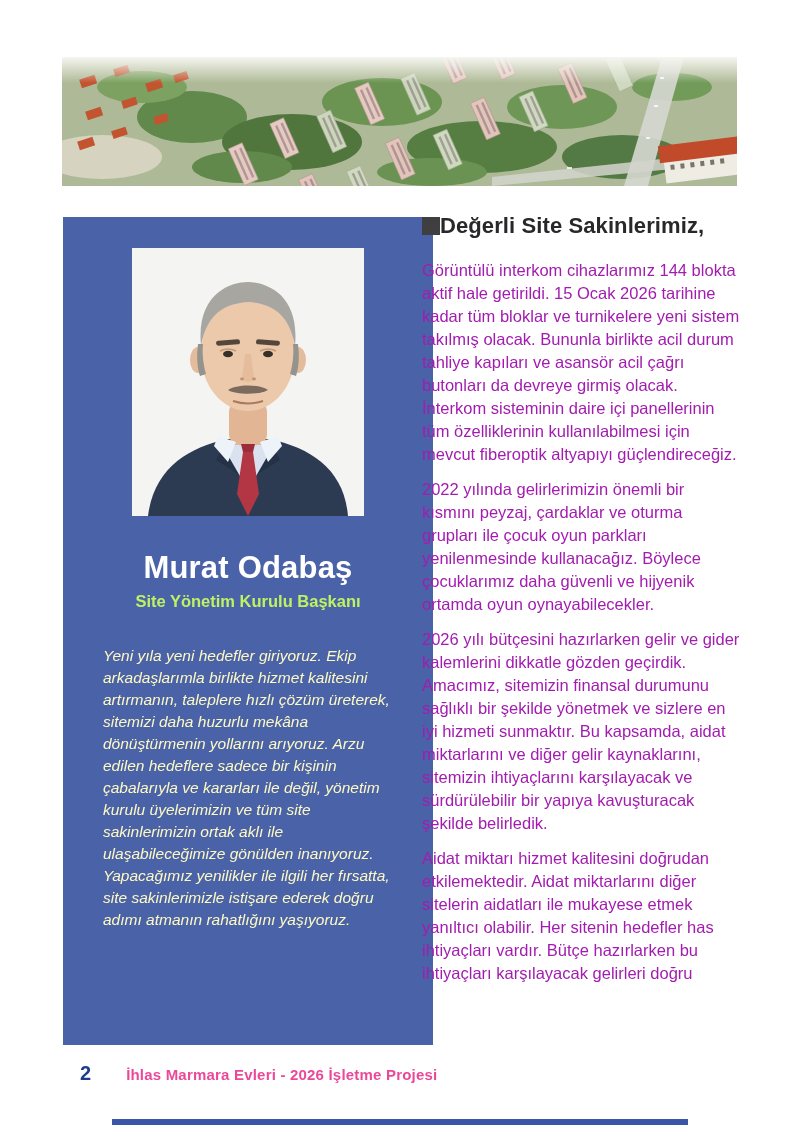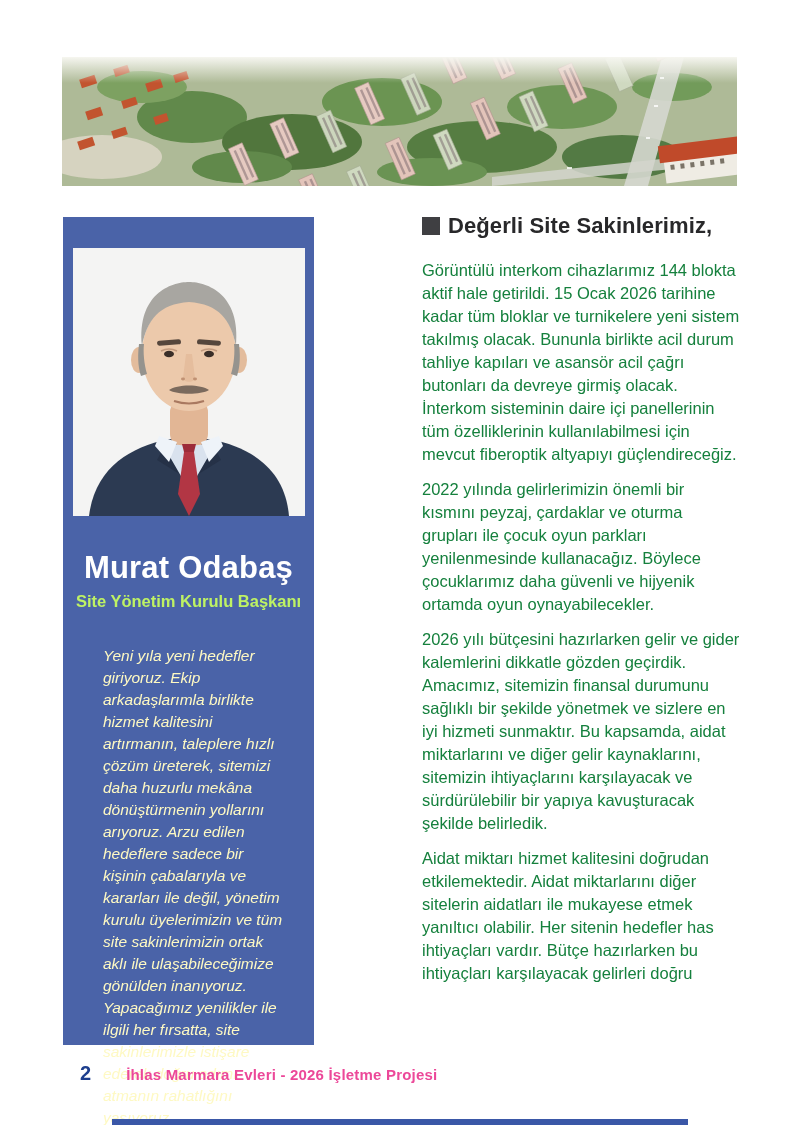--- a/index.html
+++ b/index.html
@@ -6,35 +6,35 @@
   html,body { background:#ffffff; }
   body { width:799px; height:1125px; position:relative; overflow:hidden;
          font-family:"Liberation Sans", sans-serif; }
   .page { position:absolute; inset:0; background:#ffffff; }
 
   
   .banner { position:absolute; left:62px; top:57px; width:675px; height:129px; overflow:hidden; }
   .banner svg { display:block; }
 
   
-  .sidebar { position:absolute; left:63px; top:217px; width:251px; height:828px;
+  .sidebar { position:absolute; left:63px; top:217px; width:370px; height:828px;
              background:#4a63a8; color:#ffffff; }
   .portrait { width:232px; height:268px; margin:31px auto 0 auto; background:#f4f4f3; overflow:hidden; }
   .chairman-name { margin-top:34px; text-align:center; font-size:31px; font-weight:bold;
                    letter-spacing:0.2px; color:#ffffff; }
   .chairman-title { margin-top:6px; text-align:center; font-size:16.5px; font-weight:bold; color:#bef264; }
   .quote { margin:34px 28px 0 40px; font-style:italic; font-size:15.5px; line-height:22px;
            color:#fef9c3; }
 
   
   .article { position:absolute; left:422px; top:213px; width:318px; color:#414144; }
-  .heading-row { display:flex; align-items:center; gap:8px; margin-bottom:20px; }
+  .heading-row { display:flex; align-items:center; gap:0; margin-bottom:20px; }
   .bullet { width:18px; height:18px; background:#3f3f42; flex:0 0 auto; }
   .heading-row h1 { font-size:22px; font-weight:bold; color:#28282a; letter-spacing:0.1px; }
-  .article p { font-size:16.5px; line-height:23px; margin-bottom:12px; color:#15803d; }
+  .article p { font-size:16.5px; line-height:23px; margin-bottom:12px; color:#a21caf; }
 
   
   .footer { position:absolute; left:63px; top:1062px; width:600px; display:flex; align-items:baseline; }
   .pnum { margin-left:17px; font-size:20px; font-weight:bold; color:#1e3f8e; }
   .ftext { margin-left:35px; font-size:15px; font-weight:bold; color:#ec4899; letter-spacing:0.2px; }
 
   
   .bottom-bar { position:absolute; left:112px; top:1119px; width:576px; height:6px; background:#3a57a7; }
 </style>
 </head>

